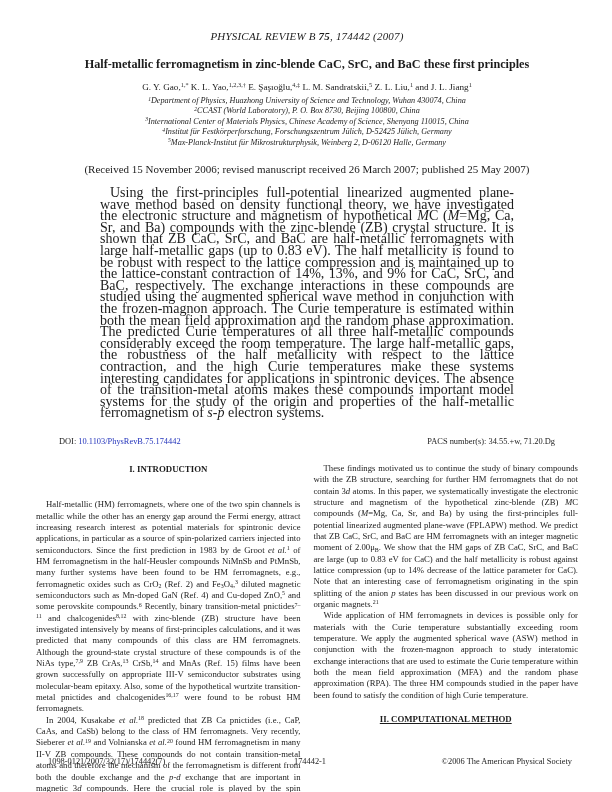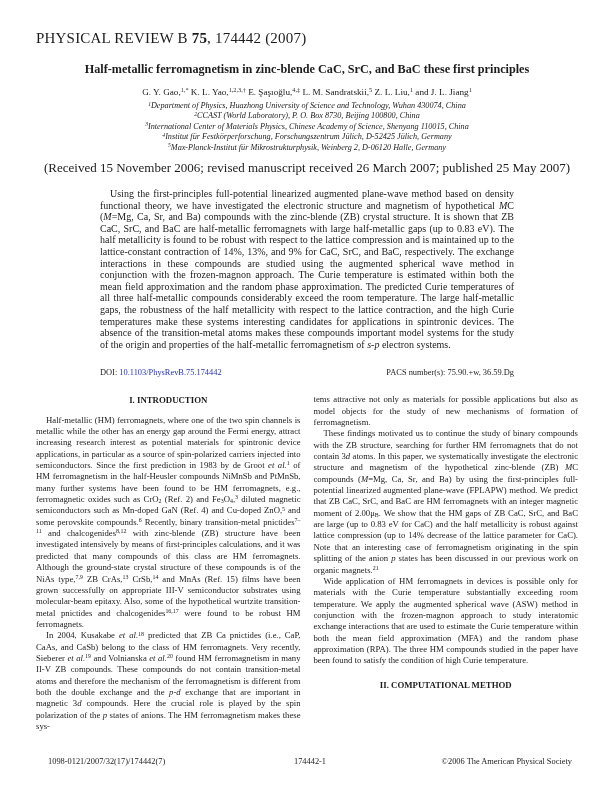--- a/index.html
+++ b/index.html
@@ -6,50 +6,50 @@
   html,body{margin:0;padding:0;background:#ffffff;}
   .page{
     position:relative;
     width:612px;height:792px;
     box-sizing:border-box;
     padding:30px 34px 0 36px;
     background:#ffffff;
     font-family:"Liberation Serif", serif;
     color:var(--ink);
   }
-  .journal-header{text-align:left;font-size:15px;letter-spacing:.2px;}
+  .journal-header{text-align:center;font-size:11px;letter-spacing:.2px;font-style:italic;}
   .paper-title{
     margin:15px 0 0 0;
     text-align:center;font-weight:bold;
     font-size:12.2px;line-height:14px;
   }
   .authors{margin-top:11px;text-align:center;font-size:9.2px;}
   .affiliations{margin-top:4px;text-align:center;font-style:italic;font-size:8.2px;line-height:10.4px;}
-  .received{margin-top:7px;text-align:center;font-size:13px;}
+  .received{margin-top:15px;text-align:center;font-size:11px;}
   .abstract{
     width:414px;margin:12px auto 18px;
-    text-align:justify;font-size:10px;line-height:11.6px;
+    text-align:justify;font-size:14px;line-height:11.6px;
     text-indent:10px;
   }
   .meta-row{
-    width:414px;margin:11px auto 0;
+    width:496px;margin:11px auto 0;
     display:flex;justify-content:space-between;
     font-size:8.4px;
   }
   .doi-link{color:var(--link);text-decoration:none;cursor:pointer;}
   .columns{
     display:flex;gap:13px;margin-top:17px;
     text-align:justify;font-size:8.7px;line-height:11.35px;
   }
   .col{width:265.5px;}
   .sec-heading{
     text-align:center;font-weight:bold;font-size:8.8px;
-    margin:1px 0 8px 0;text-indent:0;
+    margin:1px 0 24px 0;text-indent:0;
   }
-  .sec-heading.heading2{margin:13px 0 4px 0;}
+  .sec-heading.heading2{margin:13px 0 4px 0;text-decoration:underline;}
   .columns p{margin:0;text-indent:10px;}
   .columns p.noindent{text-indent:0;}
   sup{font-size:0.68em;line-height:0;vertical-align:baseline;position:relative;top:-0.45em;}
   sub{font-size:0.68em;line-height:0;vertical-align:baseline;position:relative;bottom:-0.22em;}
   .footer{
     position:absolute;left:48px;right:40px;bottom:26px;
     display:grid;grid-template-columns:1fr auto 1fr;
     font-size:8.4px;
   }
   .footer .center{}
@@ -75,31 +75,30 @@
   </div>
 
   <div class="received">(Received 15 November 2006; revised manuscript received 26 March 2007; published 25 May 2007)</div>
 
   <div class="abstract">Using the first-principles full-potential linearized augmented plane-wave method based on density functional theory, we have investigated the electronic structure and magnetism of hypothetical <i>M</i>C (<i>M</i>=Mg, Ca, Sr, and Ba) compounds with the zinc-blende (ZB) crystal structure. It is shown that ZB CaC, SrC, and BaC are half-metallic ferromagnets with large half-metallic gaps (up to 0.83 eV). The half metallicity is found to be robust with respect to the lattice compression and is maintained up to the lattice-constant contraction of 14%, 13%, and 9% for CaC, SrC, and BaC, respectively. The exchange interactions in these compounds are studied using the augmented spherical wave method in conjunction with the frozen-magnon approach. The Curie temperature is estimated within both the mean field approximation and the random phase approximation. The predicted Curie temperatures of all three half-metallic compounds considerably exceed the room temperature. The large half-metallic gaps, the robustness of the half metallicity with respect to the lattice contraction, and the high Curie temperatures make these systems interesting candidates for applications in spintronic devices. The absence of the transition-metal atoms makes these compounds important model systems for the study of the origin and properties of the half-metallic ferromagnetism of <i>s</i>-<i>p</i> electron systems.</div>
 
   <div class="meta-row">
     <div>
       <span>DOI: </span><a class="doi-link">10.1103/PhysRevB.75.174442</a>
     </div>
-    <div>PACS number(s): 75.90.+w, 36.59.Dg</div>
+    <div>PACS number(s): 34.55.+w, 71.20.Dg</div>
   </div>
 
   <div class="columns">
     <div class="col">
       <div class="sec-heading">I. INTRODUCTION</div>
       <p>Half-metallic (HM) ferromagnets, where one of the two spin channels is metallic while the other has an energy gap around the Fermi energy, attract increasing research interest as potential materials for spintronic device applications, in particular as a source of spin-polarized carriers injected into semiconductors. Since the first prediction in 1983 by de Groot <i>et al.</i><sup>1</sup> of HM ferromagnetism in the half-Heusler compounds NiMnSb and PtMnSb, many further systems have been found to be HM ferromagnets, e.g., ferromagnetic oxides such as CrO<sub>2</sub> (Ref. 2) and Fe<sub>3</sub>O<sub>4</sub>,<sup>3</sup> diluted magnetic semiconductors such as Mn-doped GaN (Ref. 4) and Cu-doped ZnO,<sup>5</sup> and some perovskite compounds.<sup>6</sup> Recently, binary transition-metal pnictides<sup>7–11</sup> and chalcogenides<sup>8,12</sup> with zinc-blende (ZB) structure have been investigated intensively by means of first-principles calculations, and it was predicted that many compounds of this class are HM ferromagnets. Although the ground-state crystal structure of these compounds is of the NiAs type,<sup>7,9</sup> ZB CrAs,<sup>13</sup> CrSb,<sup>14</sup> and MnAs (Ref. 15) films have been grown successfully on appropriate III-V semiconductor substrates using molecular-beam epitaxy. Also, some of the hypothetical wurtzite transition-metal pnictides and chalcogenides<sup>16,17</sup> were found to be robust HM ferromagnets.</p>
       <p>In 2004, Kusakabe <i>et al.</i><sup>18</sup> predicted that ZB Ca pnictides (i.e., CaP, CaAs, and CaSb) belong to the class of HM ferromagnets. Very recently, Sieberer <i>et al.</i><sup>19</sup> and Volnianska <i>et al.</i><sup>20</sup> found HM ferromagnetism in many II-V ZB compounds. These compounds do not contain transition-metal atoms and therefore the mechanism of the ferromagnetism is different from both the double exchange and the <i>p</i>-<i>d</i> exchange that are important in magnetic 3<i>d</i> compounds. Here the crucial role is played by the spin polarization of the <i>p</i> states of anions. The HM ferromagnetism makes these sys-</p>
     </div>
     <div class="col">
-      <p class="noindent">tems attractive not only as materials for possible applications but also as model objects for the study of new mechanisms of formation of ferromagnetism.</p>
       <p>These findings motivated us to continue the study of binary compounds with the ZB structure, searching for further HM ferromagnets that do not contain 3<i>d</i> atoms. In this paper, we systematically investigate the electronic structure and magnetism of the hypothetical zinc-blende (ZB) <i>M</i>C compounds (<i>M</i>=Mg, Ca, Sr, and Ba) by using the first-principles full-potential linearized augmented plane-wave (FPLAPW) method. We predict that ZB CaC, SrC, and BaC are HM ferromagnets with an integer magnetic moment of 2.00μ<sub>B</sub>. We show that the HM gaps of ZB CaC, SrC, and BaC are large (up to 0.83 eV for CaC) and the half metallicity is robust against lattice compression (up to 14% decrease of the lattice parameter for CaC). Note that an interesting case of ferromagnetism originating in the spin splitting of the anion <i>p</i> states has been discussed in our previous work on organic magnets.<sup>21</sup></p>
       <p>Wide application of HM ferromagnets in devices is possible only for materials with the Curie temperature substantially exceeding room temperature. We apply the augmented spherical wave (ASW) method in conjunction with the frozen-magnon approach to study interatomic exchange interactions that are used to estimate the Curie temperature within both the mean field approximation (MFA) and the random phase approximation (RPA). The three HM compounds studied in the paper have been found to satisfy the condition of high Curie temperature.</p>
       <div class="sec-heading heading2">II. COMPUTATIONAL METHOD</div>
     </div>
   </div>
 
   <div class="footer">
     <span>1098-0121/2007/32(17)/174442(7)</span>
     <span class="center">174442-1</span>
     <span class="right">©2006 The American Physical Society</span>

